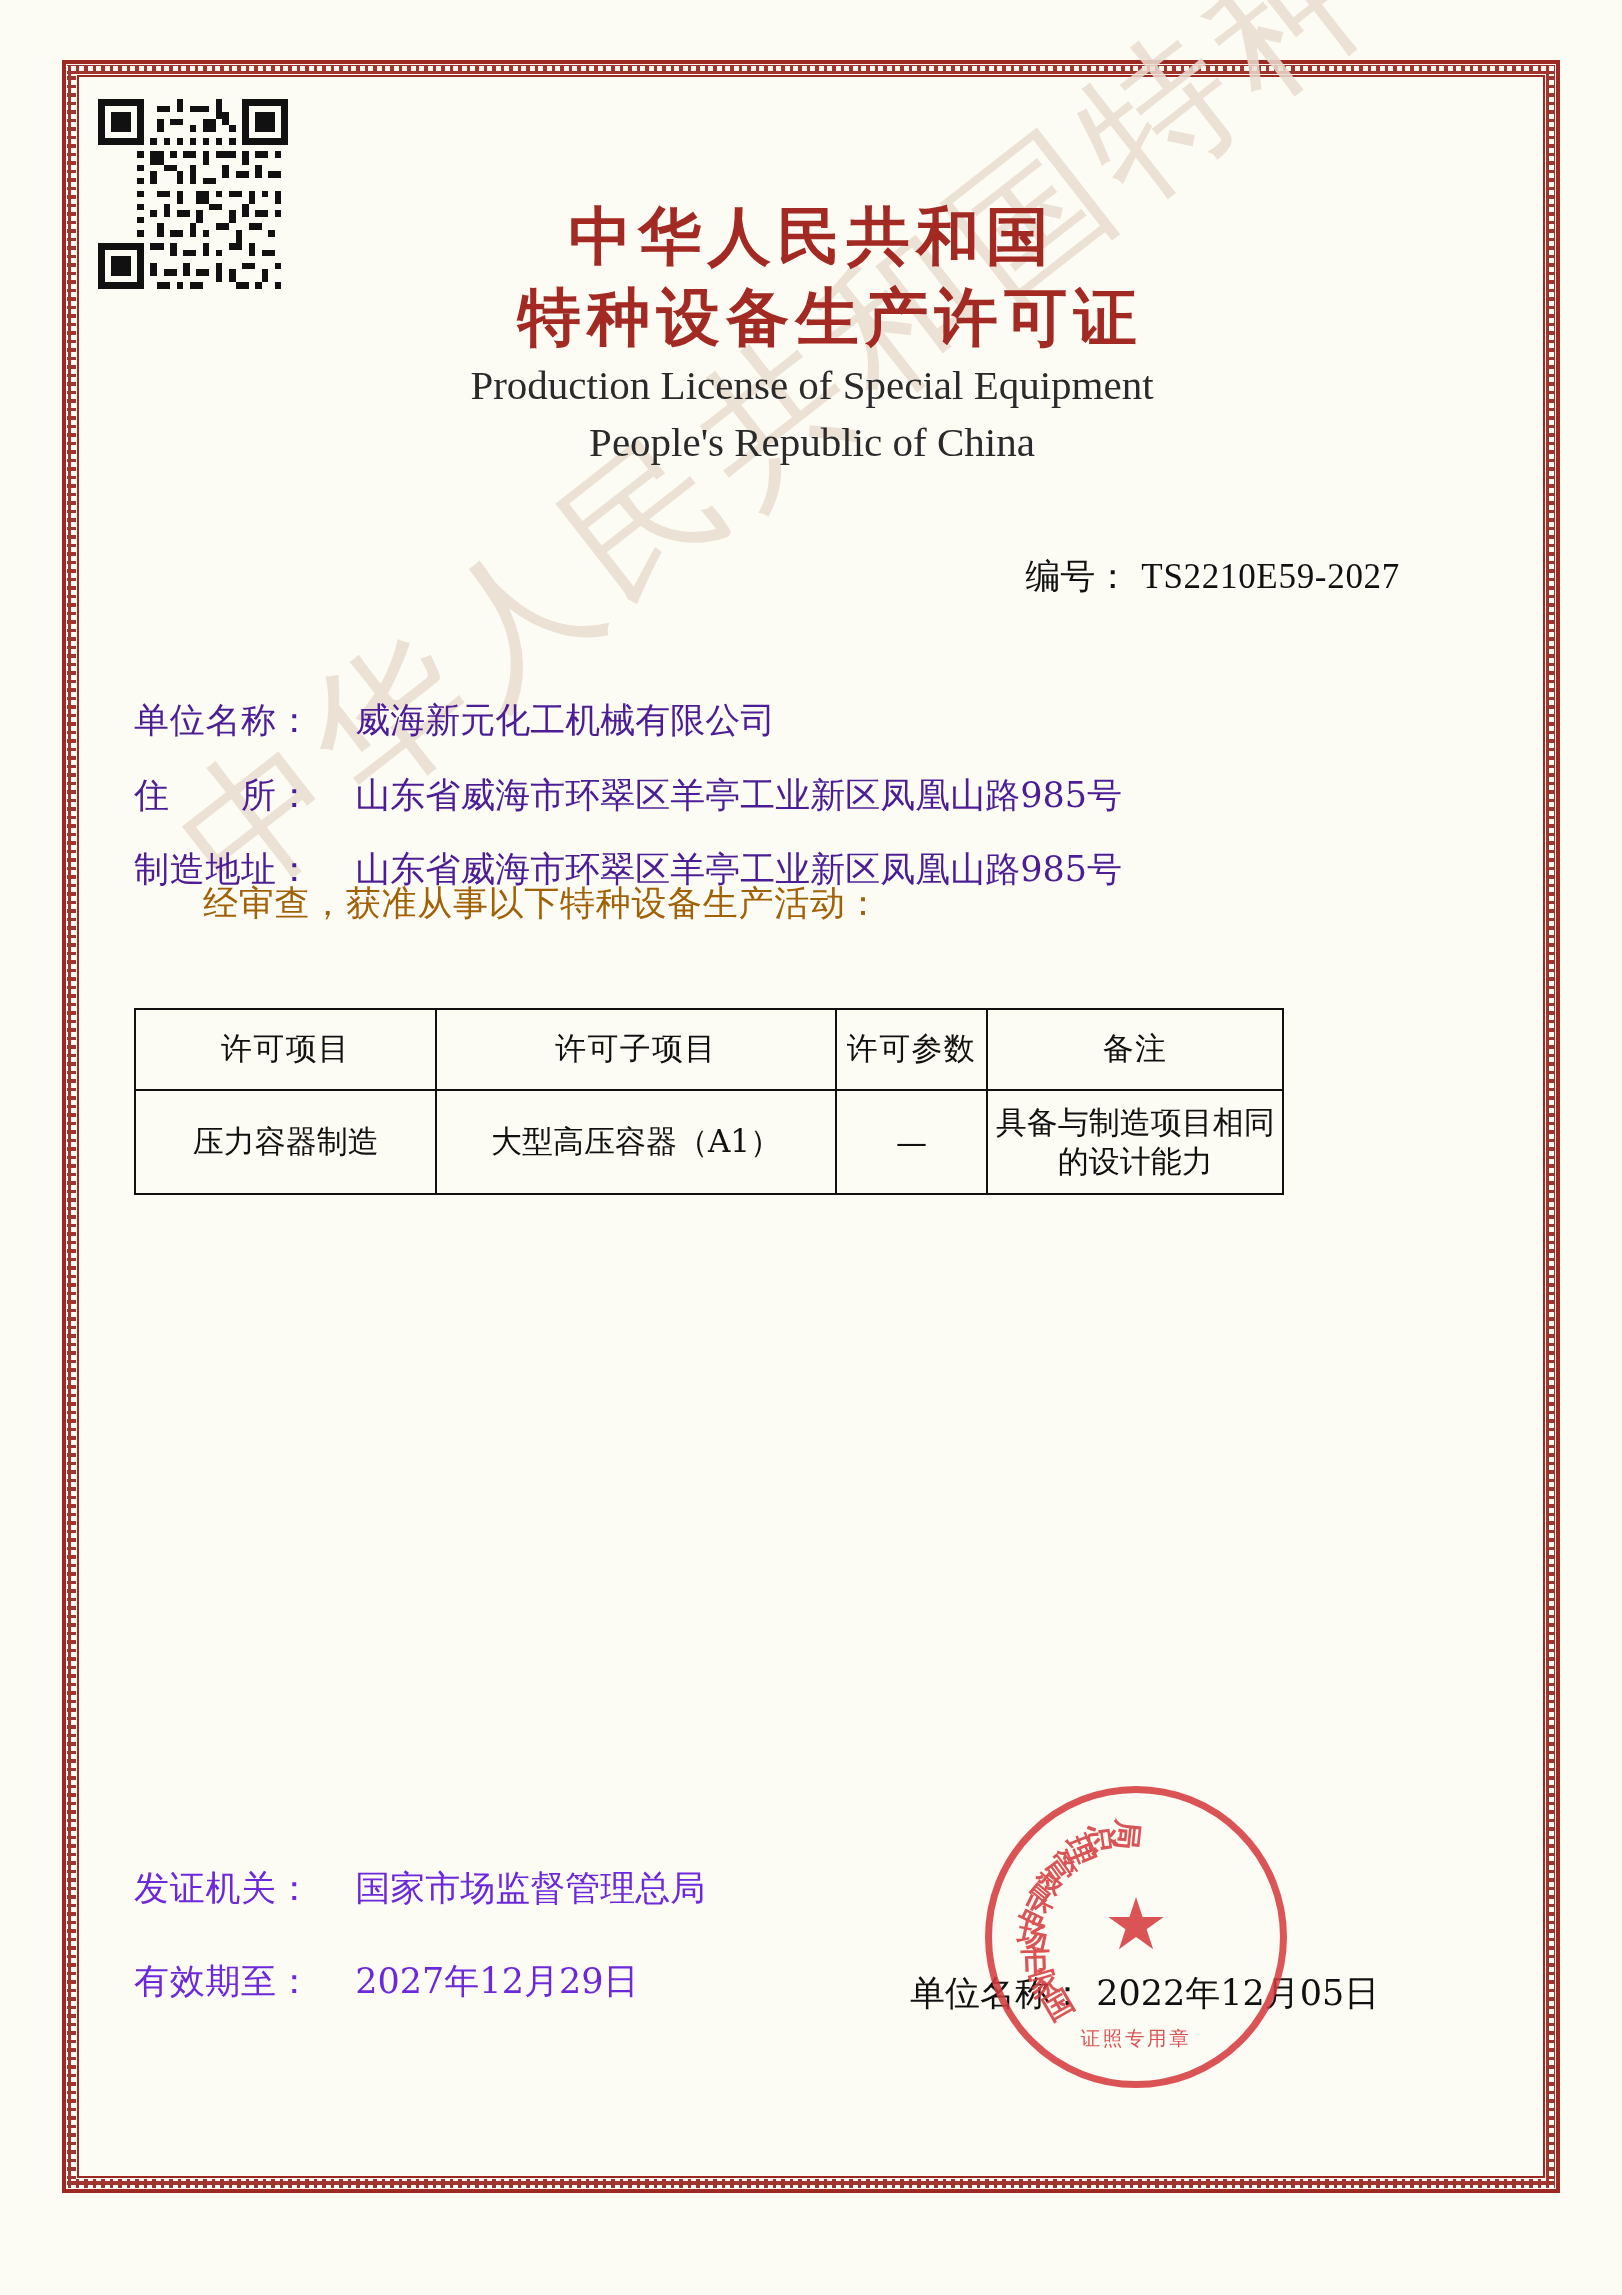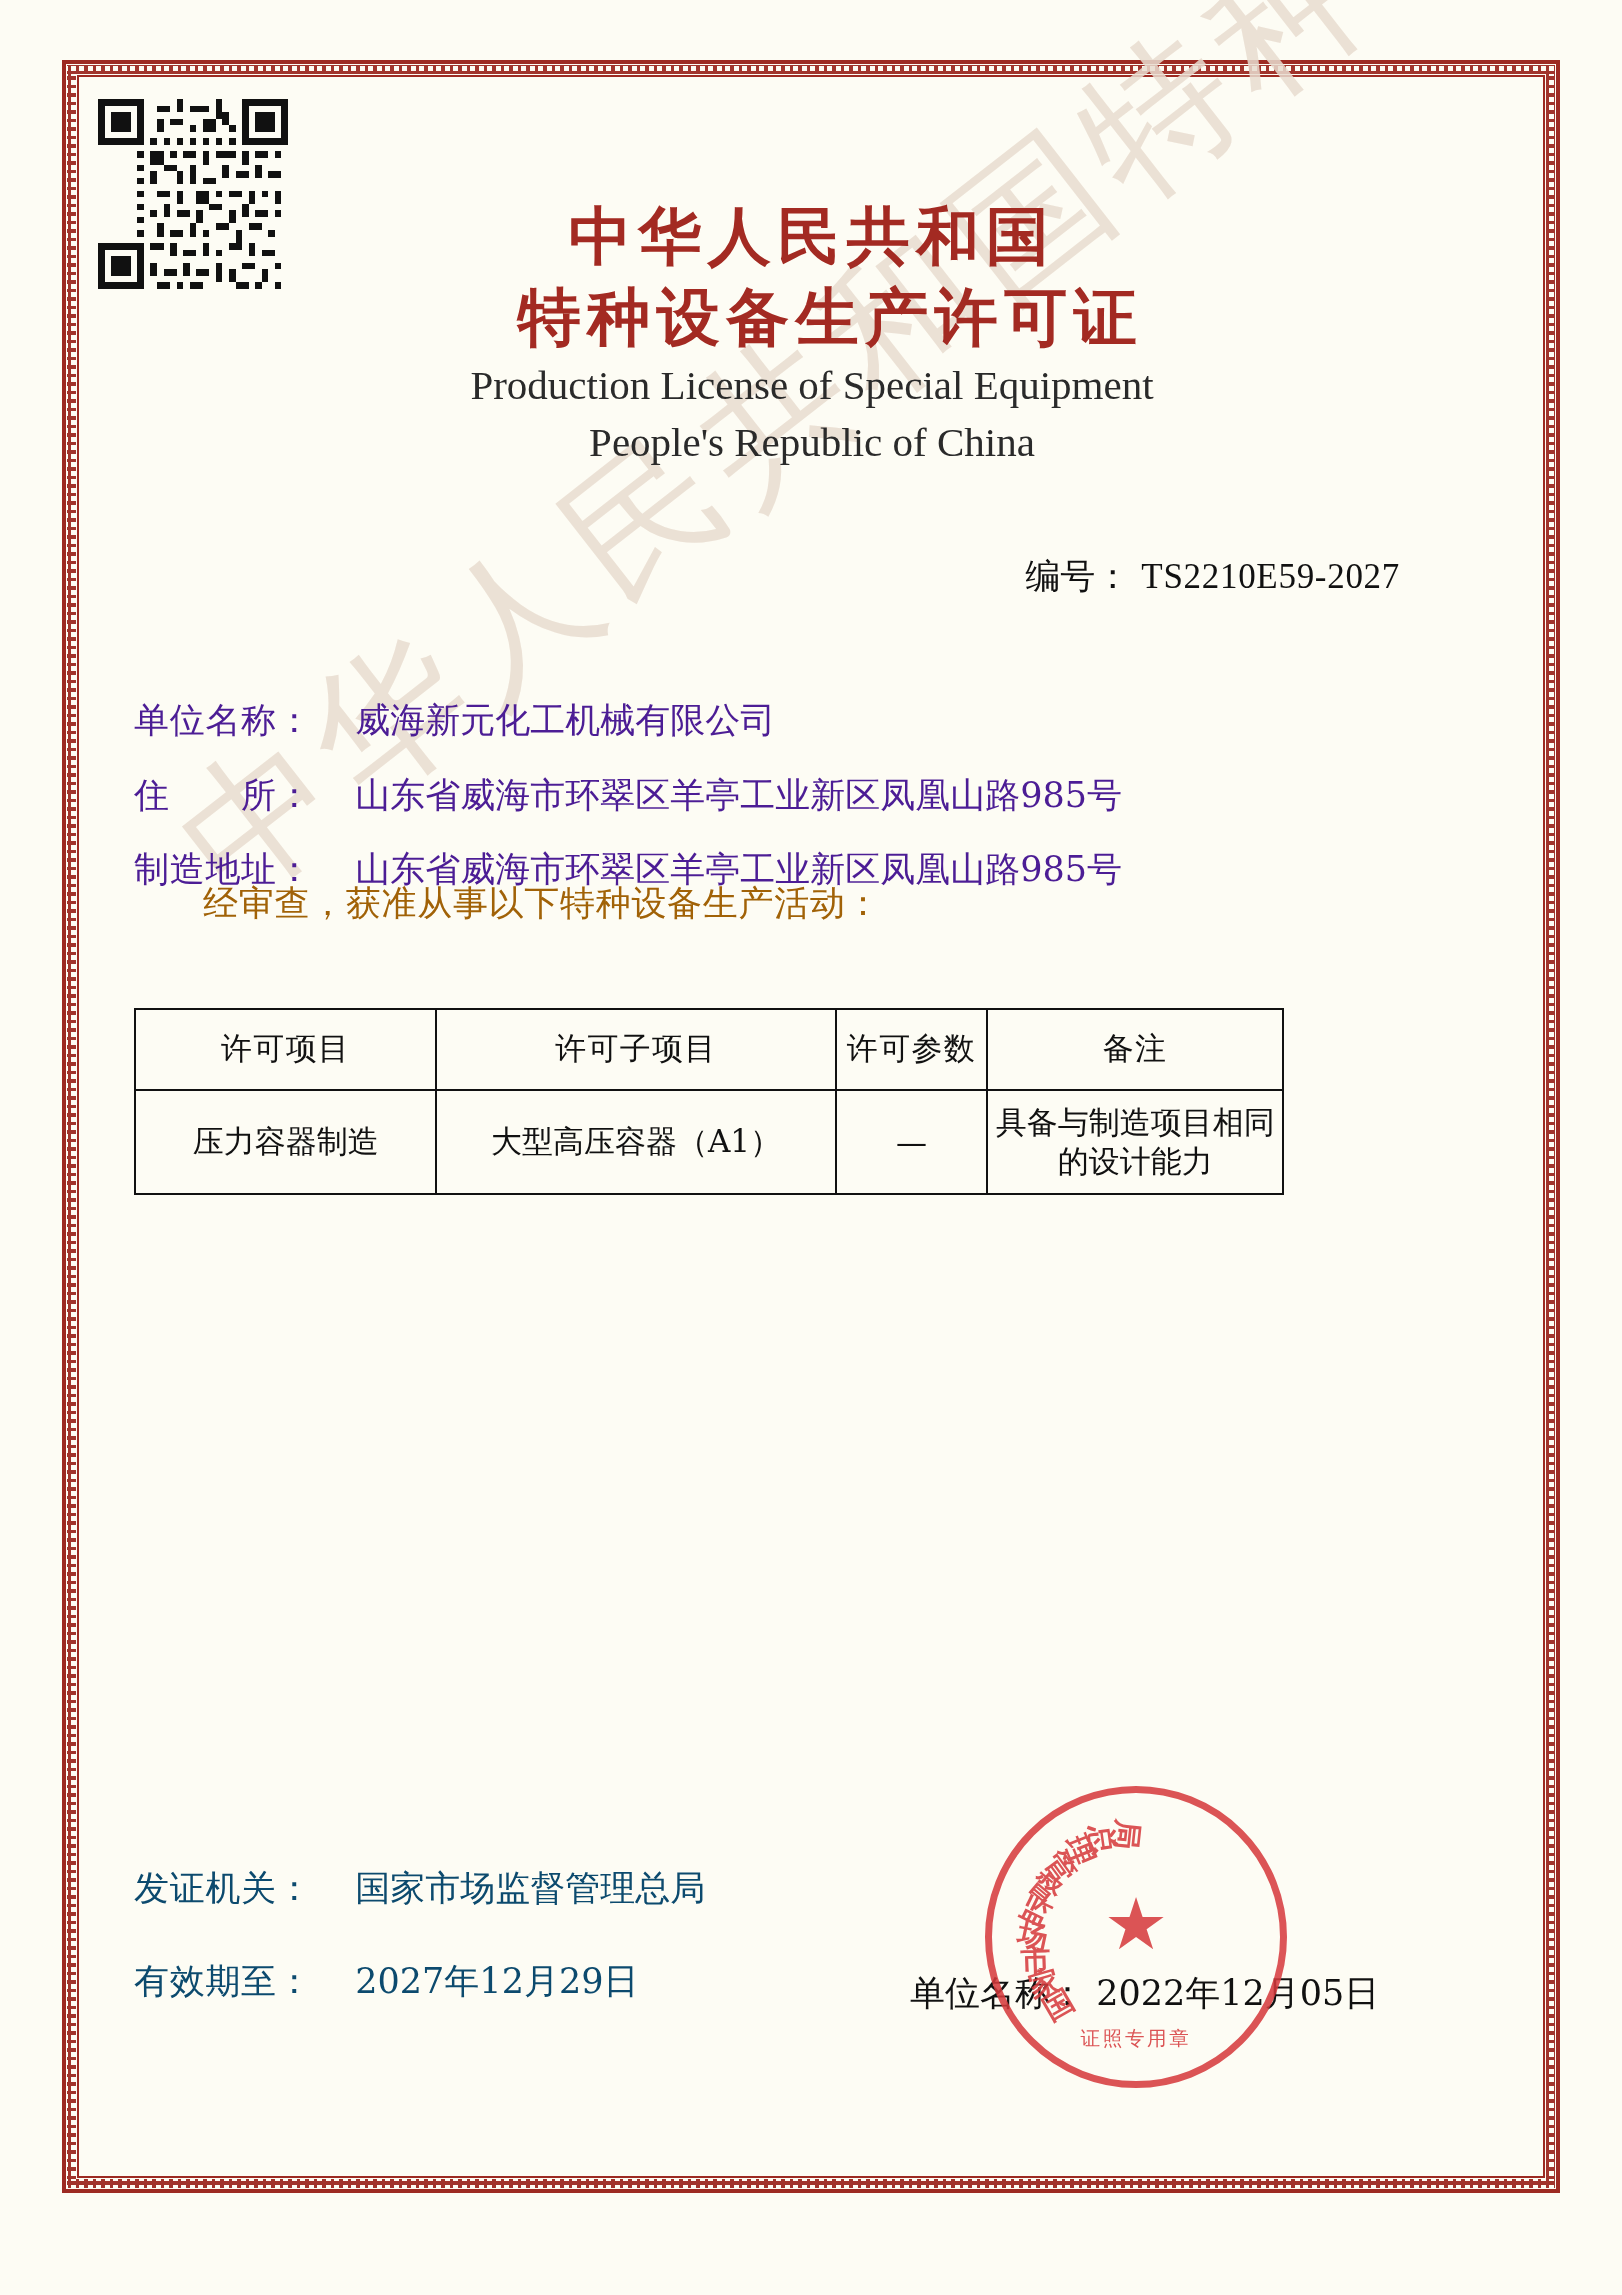--- a/index.html
+++ b/index.html
@@ -208,21 +208,21 @@
   .bottom-fields {
     position: absolute;
     left: 134px;
     top: 1865px;
     width: 1341px;
   }
   .bottom-row {
     display: flex;
     align-items: flex-end;
     font-size: 35px;
-    color: #0c4a6e;
+    color: #6d28d9;
     font-family: "DejaVu Serif", serif;
     margin-bottom: 46px;
     white-space: nowrap;
   }
   .bottom-row .field-label { width: 203px; }
   .issue-date {
     position: absolute;
     left: 910px;
     top: 1970px;
     font-size: 35px;

